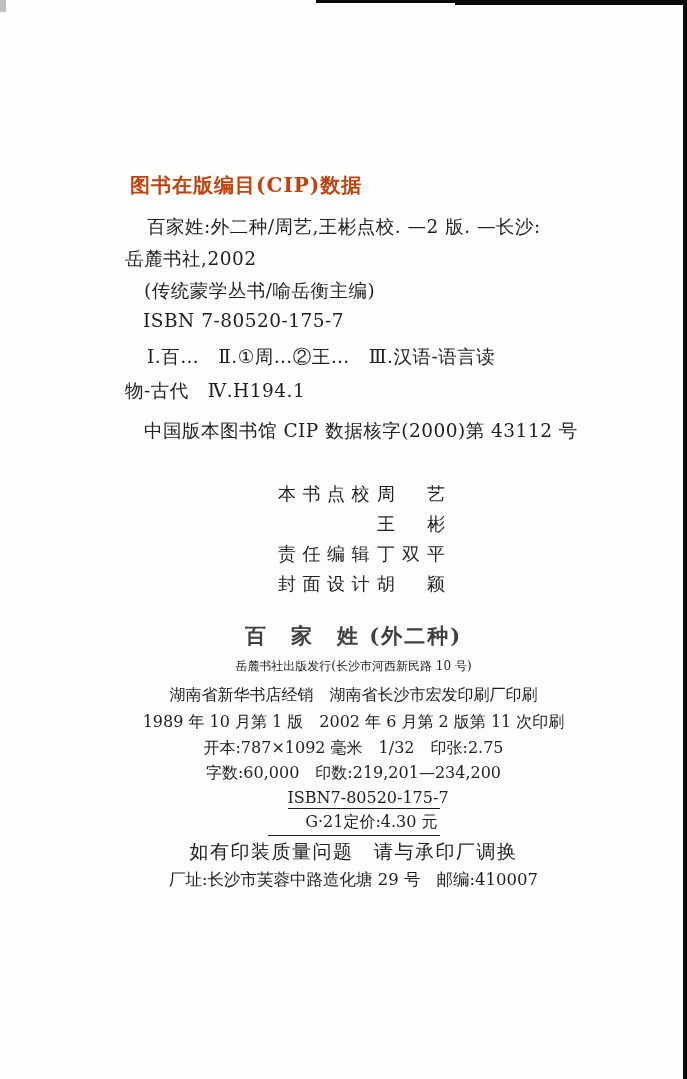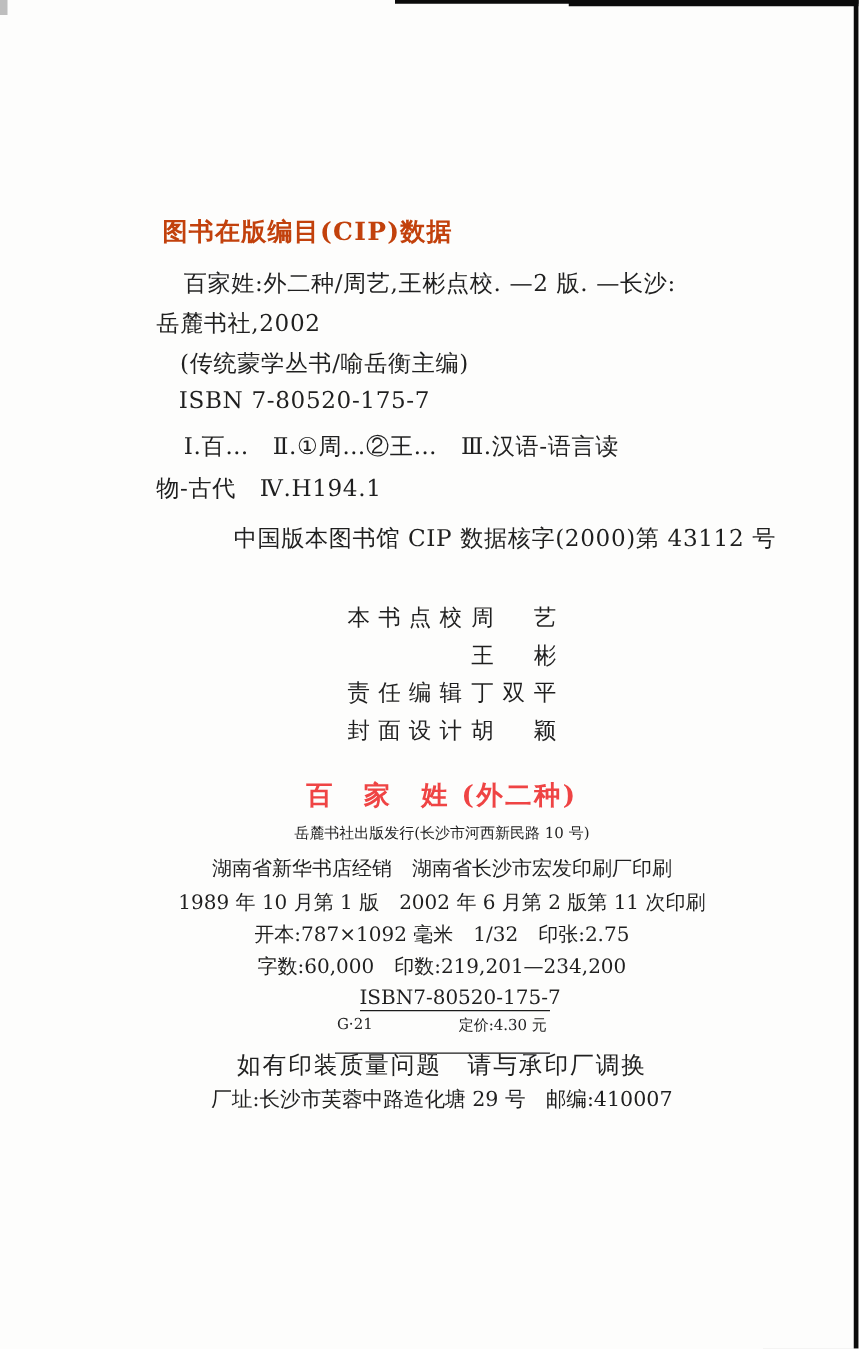--- a/index.html
+++ b/index.html
@@ -20,41 +20,41 @@
   .abs{position:absolute;white-space:nowrap;}
 
   
   .cip-heading{left:130px;top:172px;font-size:20px;font-weight:bold;letter-spacing:1px;color:#c2410c;}
   .cip-l1{left:147px;top:214px;}
   .cip-l2{left:125px;top:246px;}
   .cip-l3{left:144px;top:278px;text-align:center;}
   .cip-l4{left:143px;top:310px;}
   .cip-l5{left:147px;top:344px;}
   .cip-l6{left:125px;top:378px;}
-  .cip-reg{left:144px;top:418px;margin-left:43px;}
+  .cip-reg{left:144px;top:418px;}
   .cip-text{font-size:18.5px;letter-spacing:.5px;}
 
   
   .credits{position:absolute;left:278px;top:479px;}
   .credit-row{display:flex;height:30px;align-items:center;font-size:18px;}
   .credit-label{width:99px;letter-spacing:6.5px;}
   .credit-name{letter-spacing:7px;}
 
   
   .colophon{position:absolute;left:20px;top:0;width:667px;height:1079px;}
   .col-line{position:absolute;left:0;width:100%;text-align:center;white-space:nowrap;}
-  .book-title{top:622px;font-size:21px;font-weight:bold;letter-spacing:2px;color:#ef4444;}
+  .book-title{top:622px;font-size:21px;font-weight:bold;letter-spacing:2px;color:#404040;}
   .pub-line{top:658px;font-size:12px;}
   .dist-line{top:685px;font-size:16px;}
   .ed-line{top:712px;font-size:16px;}
   .fmt-line{top:738px;font-size:16px;}
   .cnt-line{top:763px;font-size:16px;}
   .isbn-box{position:absolute;top:788px;left:50%;transform:translateX(-50%);width:172px;}
   .isbn-line{font-size:16px;text-align:left;padding-bottom:1px;border-bottom:1.6px solid #1c1c1c;white-space:nowrap;margin-left:20px;}
-  .price-row{display:flex;justify-content:space-between;font-size:12px;padding:3px 2px 13px 2px;border-bottom:1.6px solid #1c1c1c;white-space:nowrap;}
+  .price-row{display:flex;justify-content:flex-end;font-size:16px;padding:3px 2px 2px 2px;border-bottom:1.6px solid #1c1c1c;white-space:nowrap;}
   .notice-line{top:839px;font-size:19px;letter-spacing:1.5px;}
   .addr-row{position:absolute;top:869px;left:0;width:100%;display:flex;justify-content:center;gap:16px;font-size:16.5px;white-space:nowrap;}
 </style>
 </head>
 <body>
 
 <div class="page">
 
   <div class="edge-top-thin"></div>
   <div class="edge-top-thick"></div>

